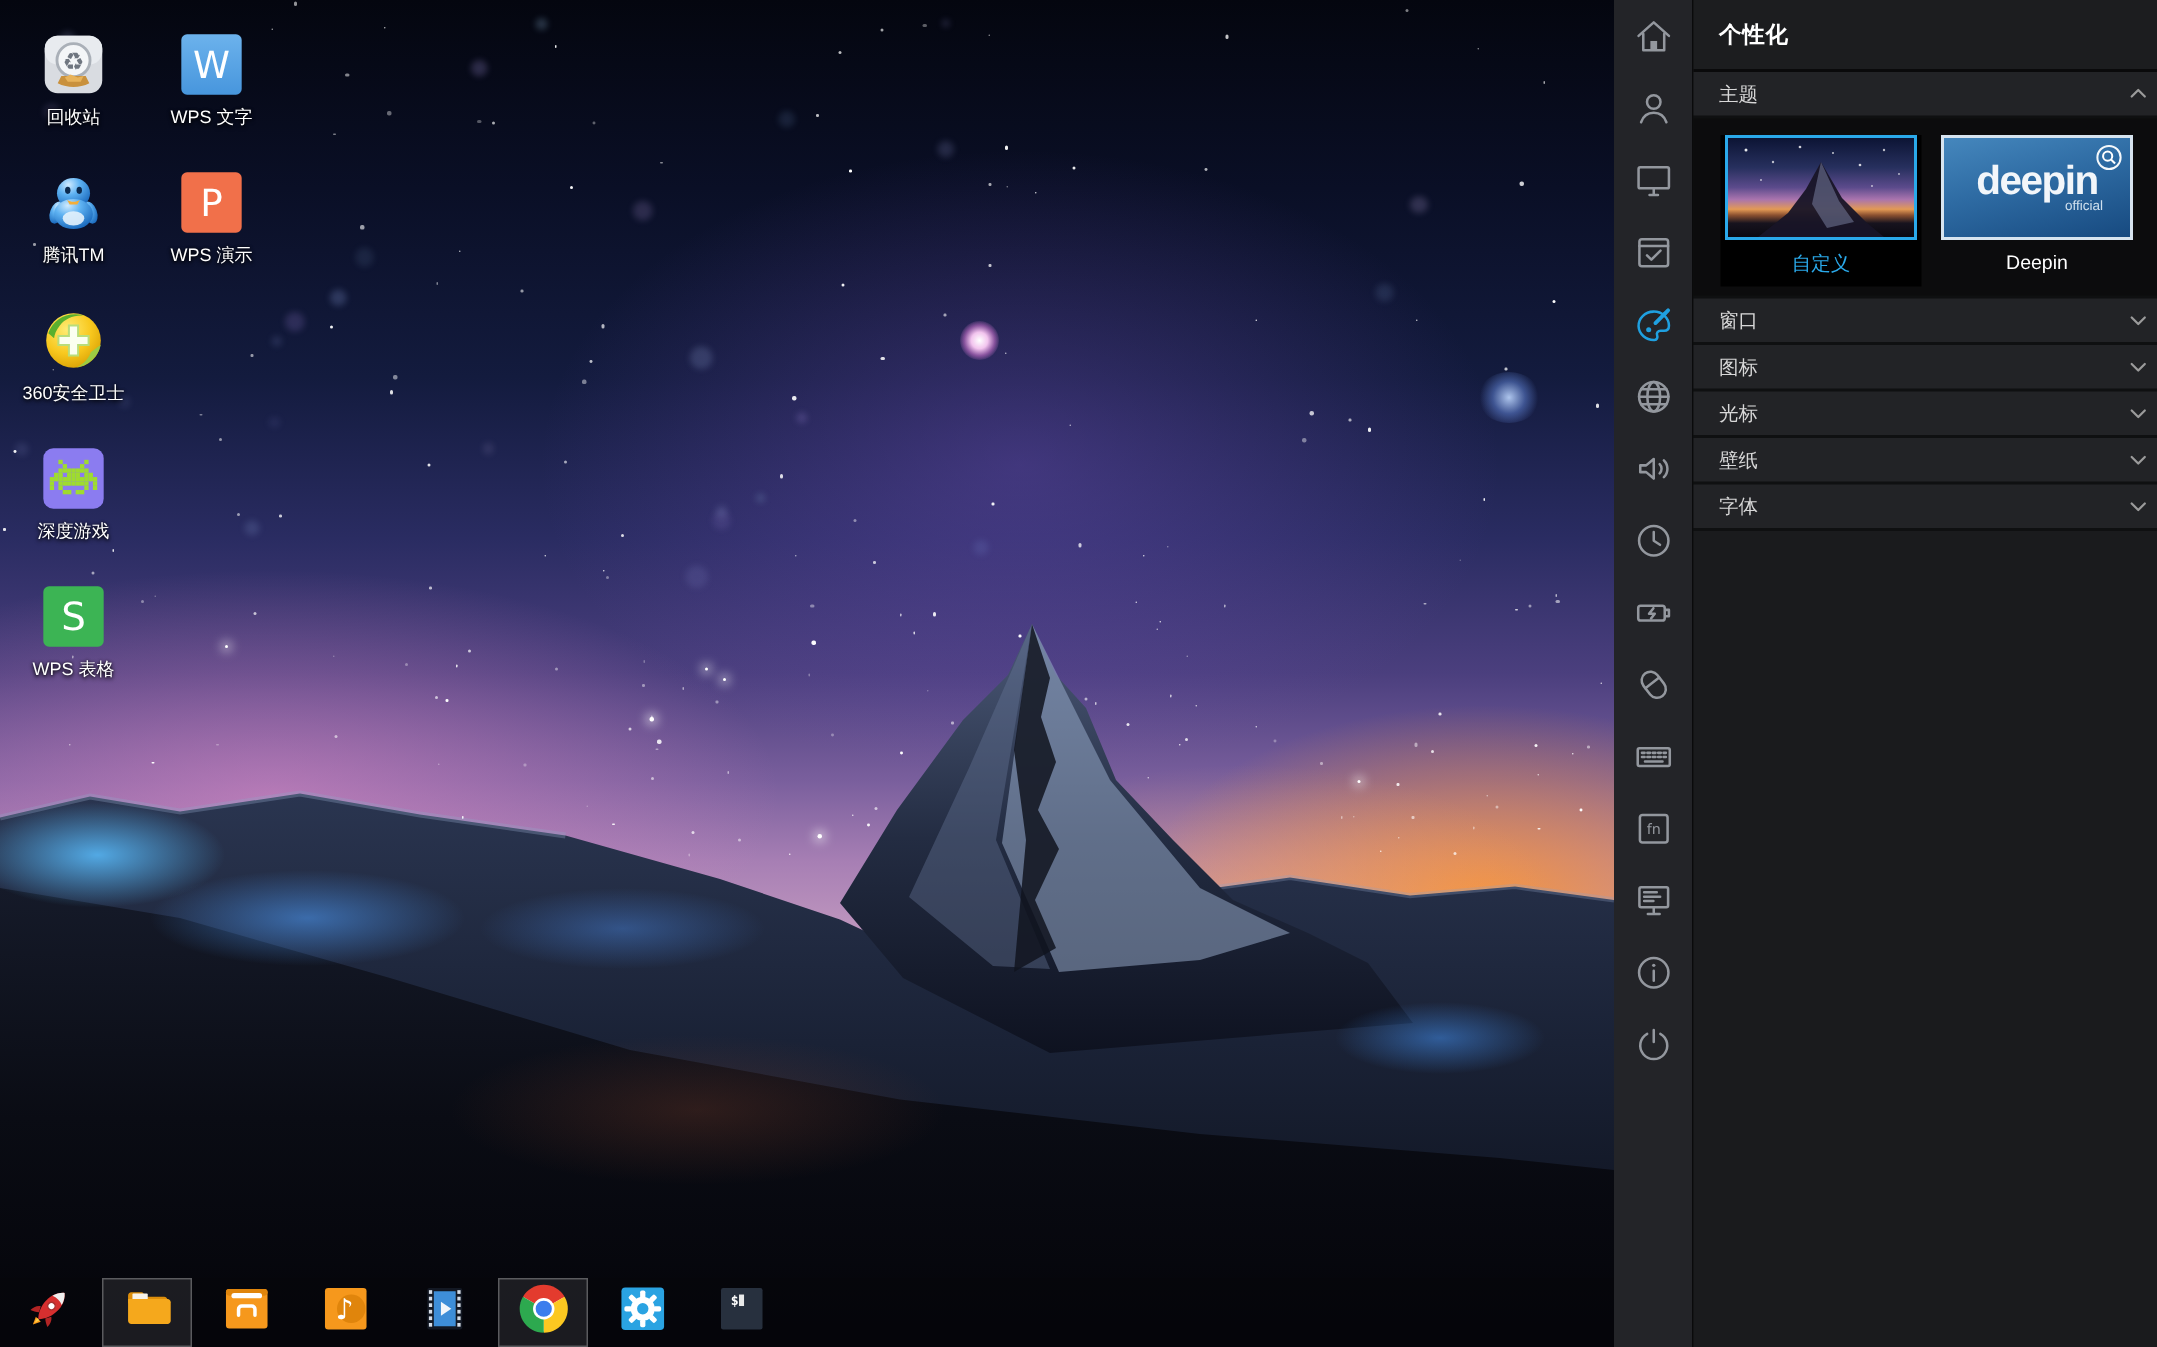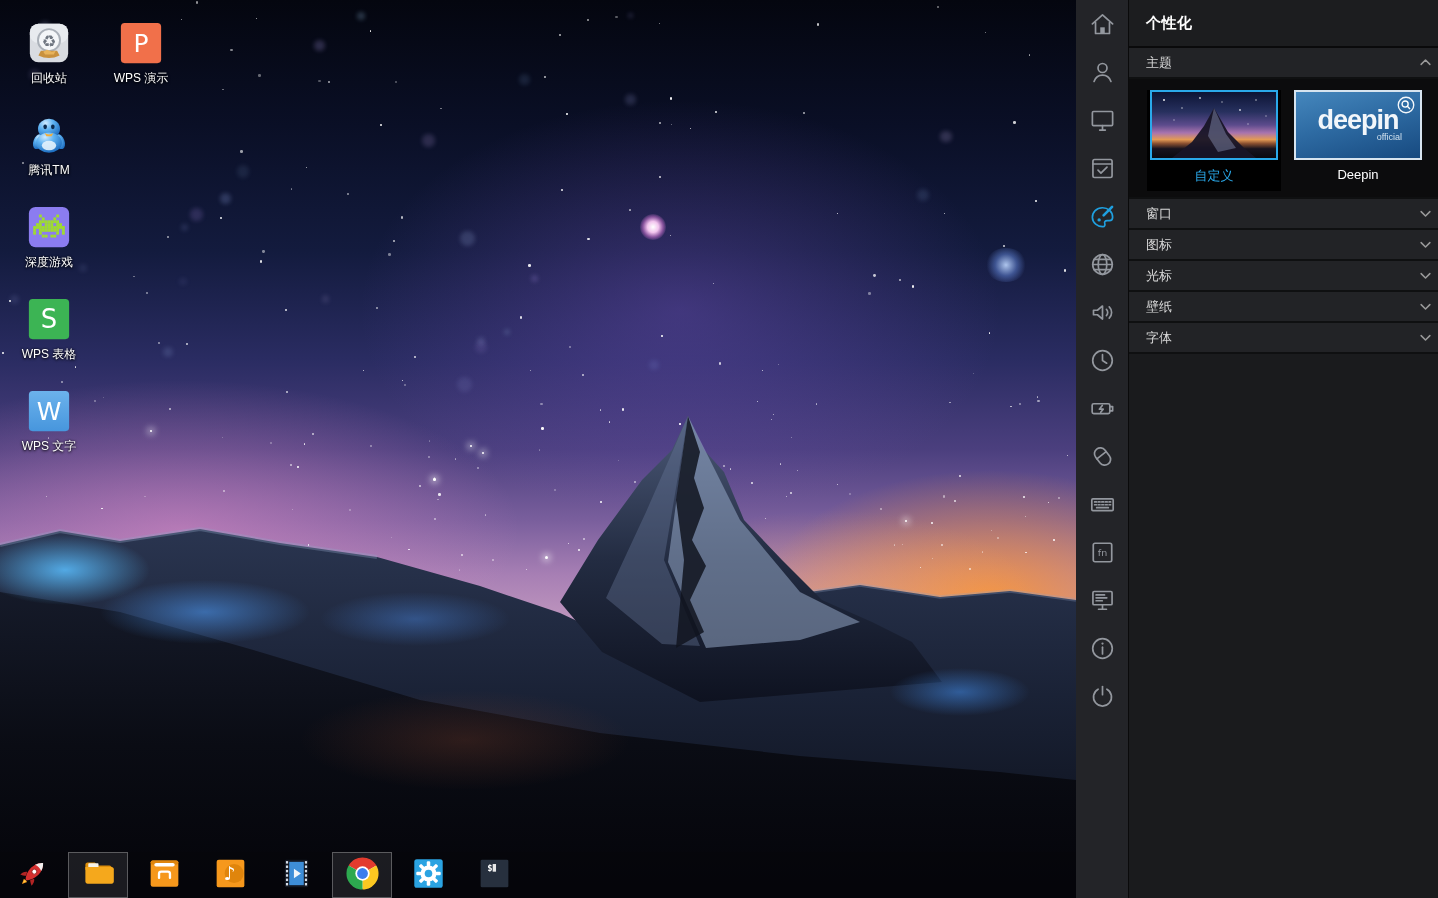--- a/index.html
+++ b/index.html
@@ -365,20 +365,36 @@
             <ellipse cx="24" cy="32" rx="13.5" ry="10.5" fill="url(#qg)"></ellipse>
             <ellipse cx="24" cy="35" rx="7.5" ry="5" fill="#e4f2fc" opacity=".9"></ellipse>
             <ellipse cx="20" cy="15.5" rx="1.9" ry="2.5" fill="#0c2a4e"></ellipse>
             <ellipse cx="28" cy="15.5" rx="1.9" ry="2.5" fill="#0c2a4e"></ellipse>
             <path d="M19.5 22c2.8 2 6.2 2 9 0l-1.8 3.4h-5.4z" fill="#f5ae38"></path>
           </svg></div>
     <span class="dlabel">腾讯TM</span>
       </div>
       <div class="desk-item">
         <div class="dicon"><svg viewBox="0 0 48 48">
+            <defs>
+              <radialGradient id="sg" cx="38%" cy="30%" r="80%">
+                <stop offset="0" stop-color="#ffec74"></stop>
+                <stop offset=".55" stop-color="#f8c81e"></stop>
+                <stop offset="1" stop-color="#d49b00"></stop>
+              </radialGradient>
+            </defs>
+            <circle cx="24" cy="24" r="19" fill="url(#sg)"></circle>
+            <path d="M6.5 19C10 8.5 21 3.5 31.5 6.8 24.5 6 18 9 14.5 13.5c-2.6 3.2-3.8 6.5-4 9z" fill="#5ab02e"></path>
+            <path d="M43 27c-1.8 8.5-8.5 14.6-17 15.8 5.6-2.8 8.8-6.6 10-10.6z" fill="#8fd14d" opacity=".85"></path>
+            <path d="M20.8 13.5h6.4v7.3h7.3v6.4h-7.3v7.3h-6.4v-7.3h-7.3v-6.4h7.3z" fill="#fbfff0" stroke="#b9dd7a" stroke-width="1.4"></path>
+          </svg></div>
+    <span class="dlabel">360安全卫士</span>
+      </div>
+      <div class="desk-item">
+        <div class="dicon"><svg viewBox="0 0 48 48">
             <rect x="3" y="3" width="42" height="42" rx="7" fill="#8b7cf0"></rect>
             <rect x="13.5" y="11" width="3" height="3" fill="#9fdc2e"></rect>
             <rect x="31.5" y="11" width="3" height="3" fill="#9fdc2e"></rect>
             <rect x="16.5" y="14" width="3" height="3" fill="#9fdc2e"></rect>
             <rect x="28.5" y="14" width="3" height="3" fill="#9fdc2e"></rect>
             <rect x="13.5" y="17" width="3" height="3" fill="#9fdc2e"></rect>
             <rect x="16.5" y="17" width="3" height="3" fill="#9fdc2e"></rect>
             <rect x="19.5" y="17" width="3" height="3" fill="#9fdc2e"></rect>
             <rect x="22.5" y="17" width="3" height="3" fill="#9fdc2e"></rect>
             <rect x="25.5" y="17" width="3" height="3" fill="#9fdc2e"></rect>

